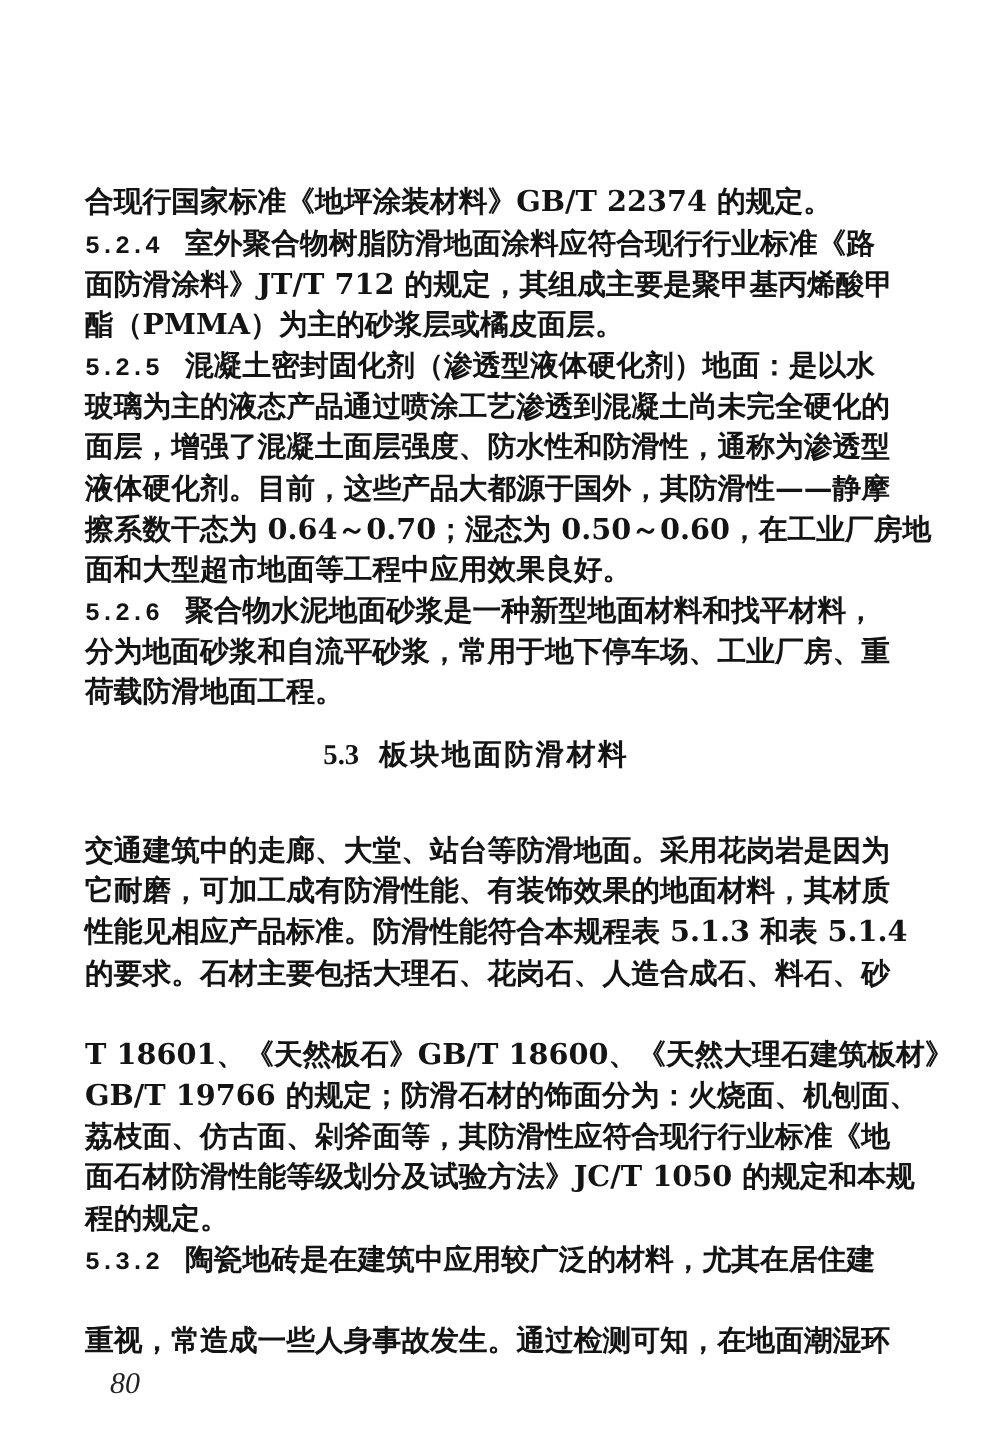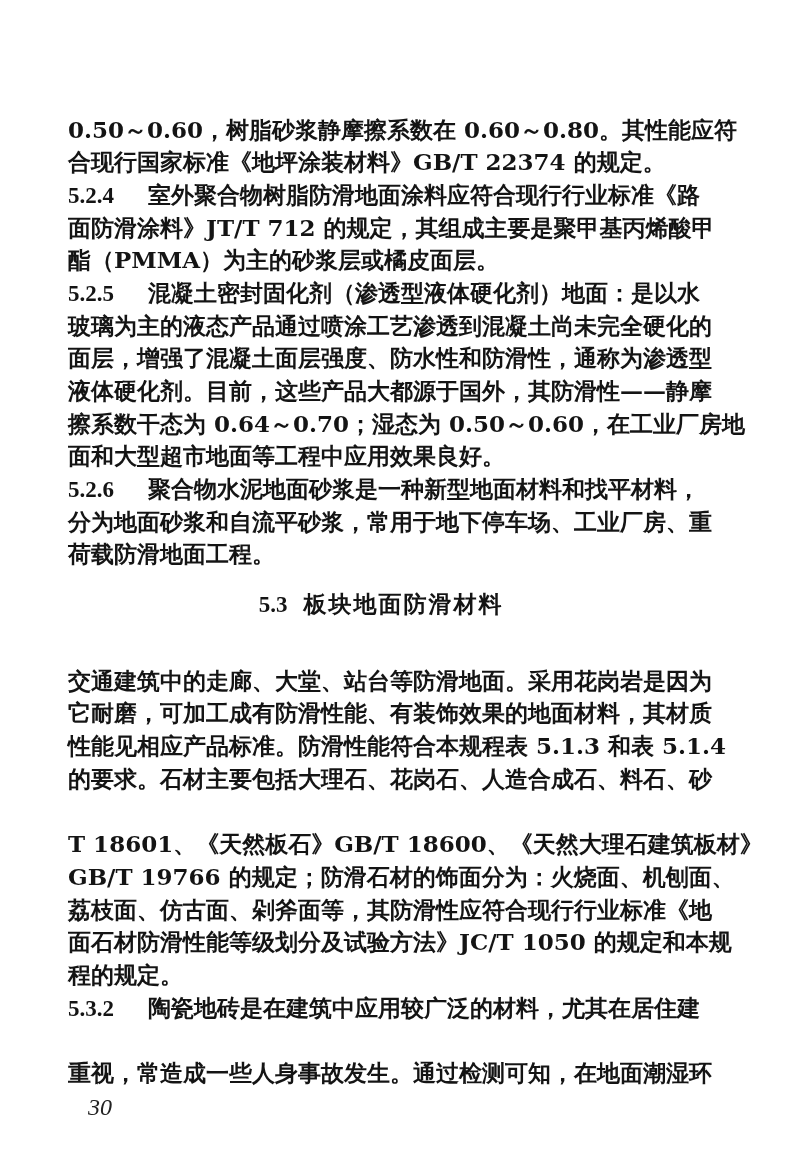--- a/index.html
+++ b/index.html
@@ -33,23 +33,23 @@
     text-align: justify;
     text-align-last: justify;
     font-weight: 600;
     letter-spacing: 0;
   }
   .line.last {
     text-align-last: left;
     text-align: center;
   }
   .line .num {
-    font-family: Liberation Serif, serif;
+    font-family: Liberation Mono, monospace;
     font-weight: 700;
-    font-size: 23px;
+    font-size: 20px;
     display: inline-block;
     width: 80px;
     letter-spacing: 0;
   }
   .heading {
     position: absolute;
     left: 0;
     width: 762px;
     top: 588px;
     height: 32px;
@@ -76,21 +76,20 @@
     font-style: italic;
     font-size: 24px;
     color: #222;
   }
 </style>
 </head>
 <body>
 
 <div class="page">
 
-  <div class="line" style="top:114px">0.50～0.60，树脂砂浆静摩擦系数在 0.60～0.80。其性能应符</div>
   <div class="line last" style="top:146px">合现行国家标准《地坪涂装材料》GB/T 22374 的规定。</div>
 
   <div class="line" style="top:179px">
     <span class="num">5.2.4</span><span>室外聚合物树脂防滑地面涂料应符合现行行业标准《路</span>
   </div>
   <div class="line" style="top:212px">面防滑涂料》JT/T 712 的规定，其组成主要是聚甲基丙烯酸甲</div>
   <div class="line last" style="top:244px">酯（PMMA）为主的砂浆层或橘皮面层。</div>
 
   <div class="line" style="top:277px">
     <span class="num">5.2.5</span><span>混凝土密封固化剂（渗透型液体硬化剂）地面：是以水</span>
@@ -119,14 +118,14 @@
   <div class="line" style="top:861px">GB/T 19766 的规定；防滑石材的饰面分为：火烧面、机刨面、</div>
   <div class="line" style="top:894px">荔枝面、仿古面、剁斧面等，其防滑性应符合现行行业标准《地</div>
   <div class="line" style="top:926px">面石材防滑性能等级划分及试验方法》JC/T 1050 的规定和本规</div>
   <div class="line last" style="top:959px">程的规定。</div>
 
   <div class="line" style="top:992px">
     <span class="num">5.3.2</span><span>陶瓷地砖是在建筑中应用较广泛的材料，尤其在居住建</span>
   </div>
   <div class="line" style="top:1057px">重视，常造成一些人身事故发生。通过检测可知，在地面潮湿环</div>
 
-  <div class="page-number">30</div>
+  <div class="page-number">80</div>
 </div>
 
 </body></html>

